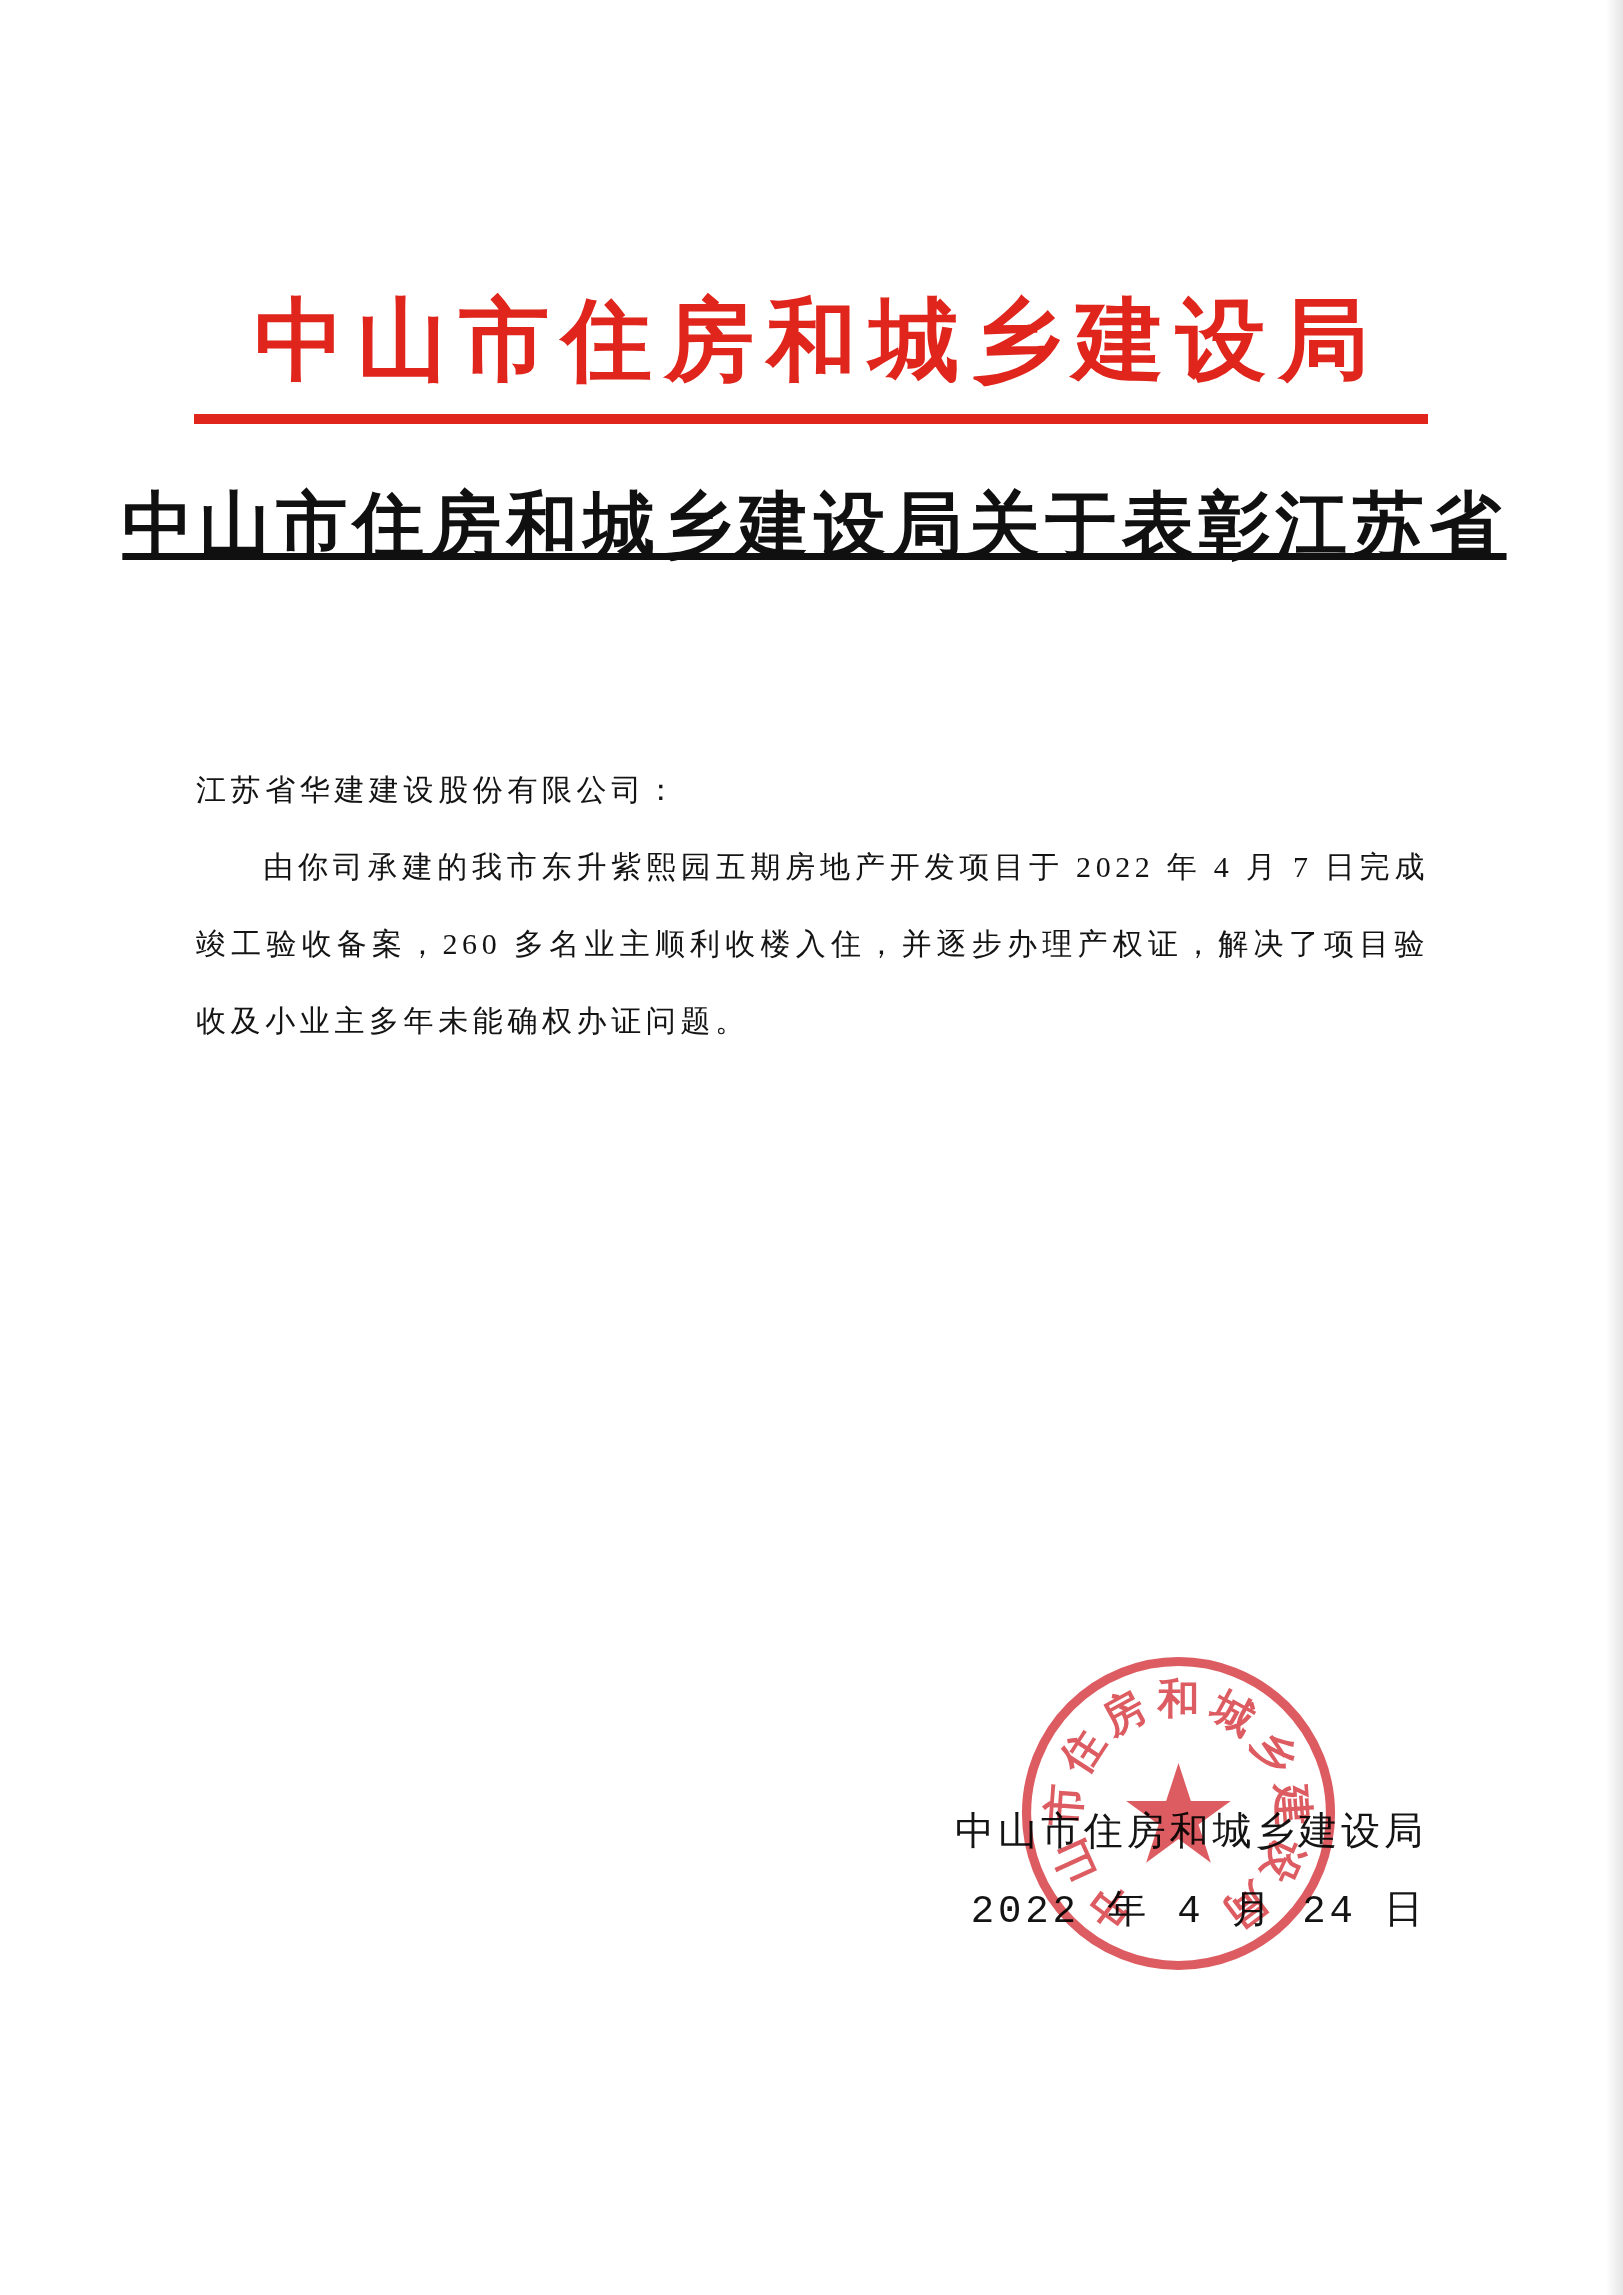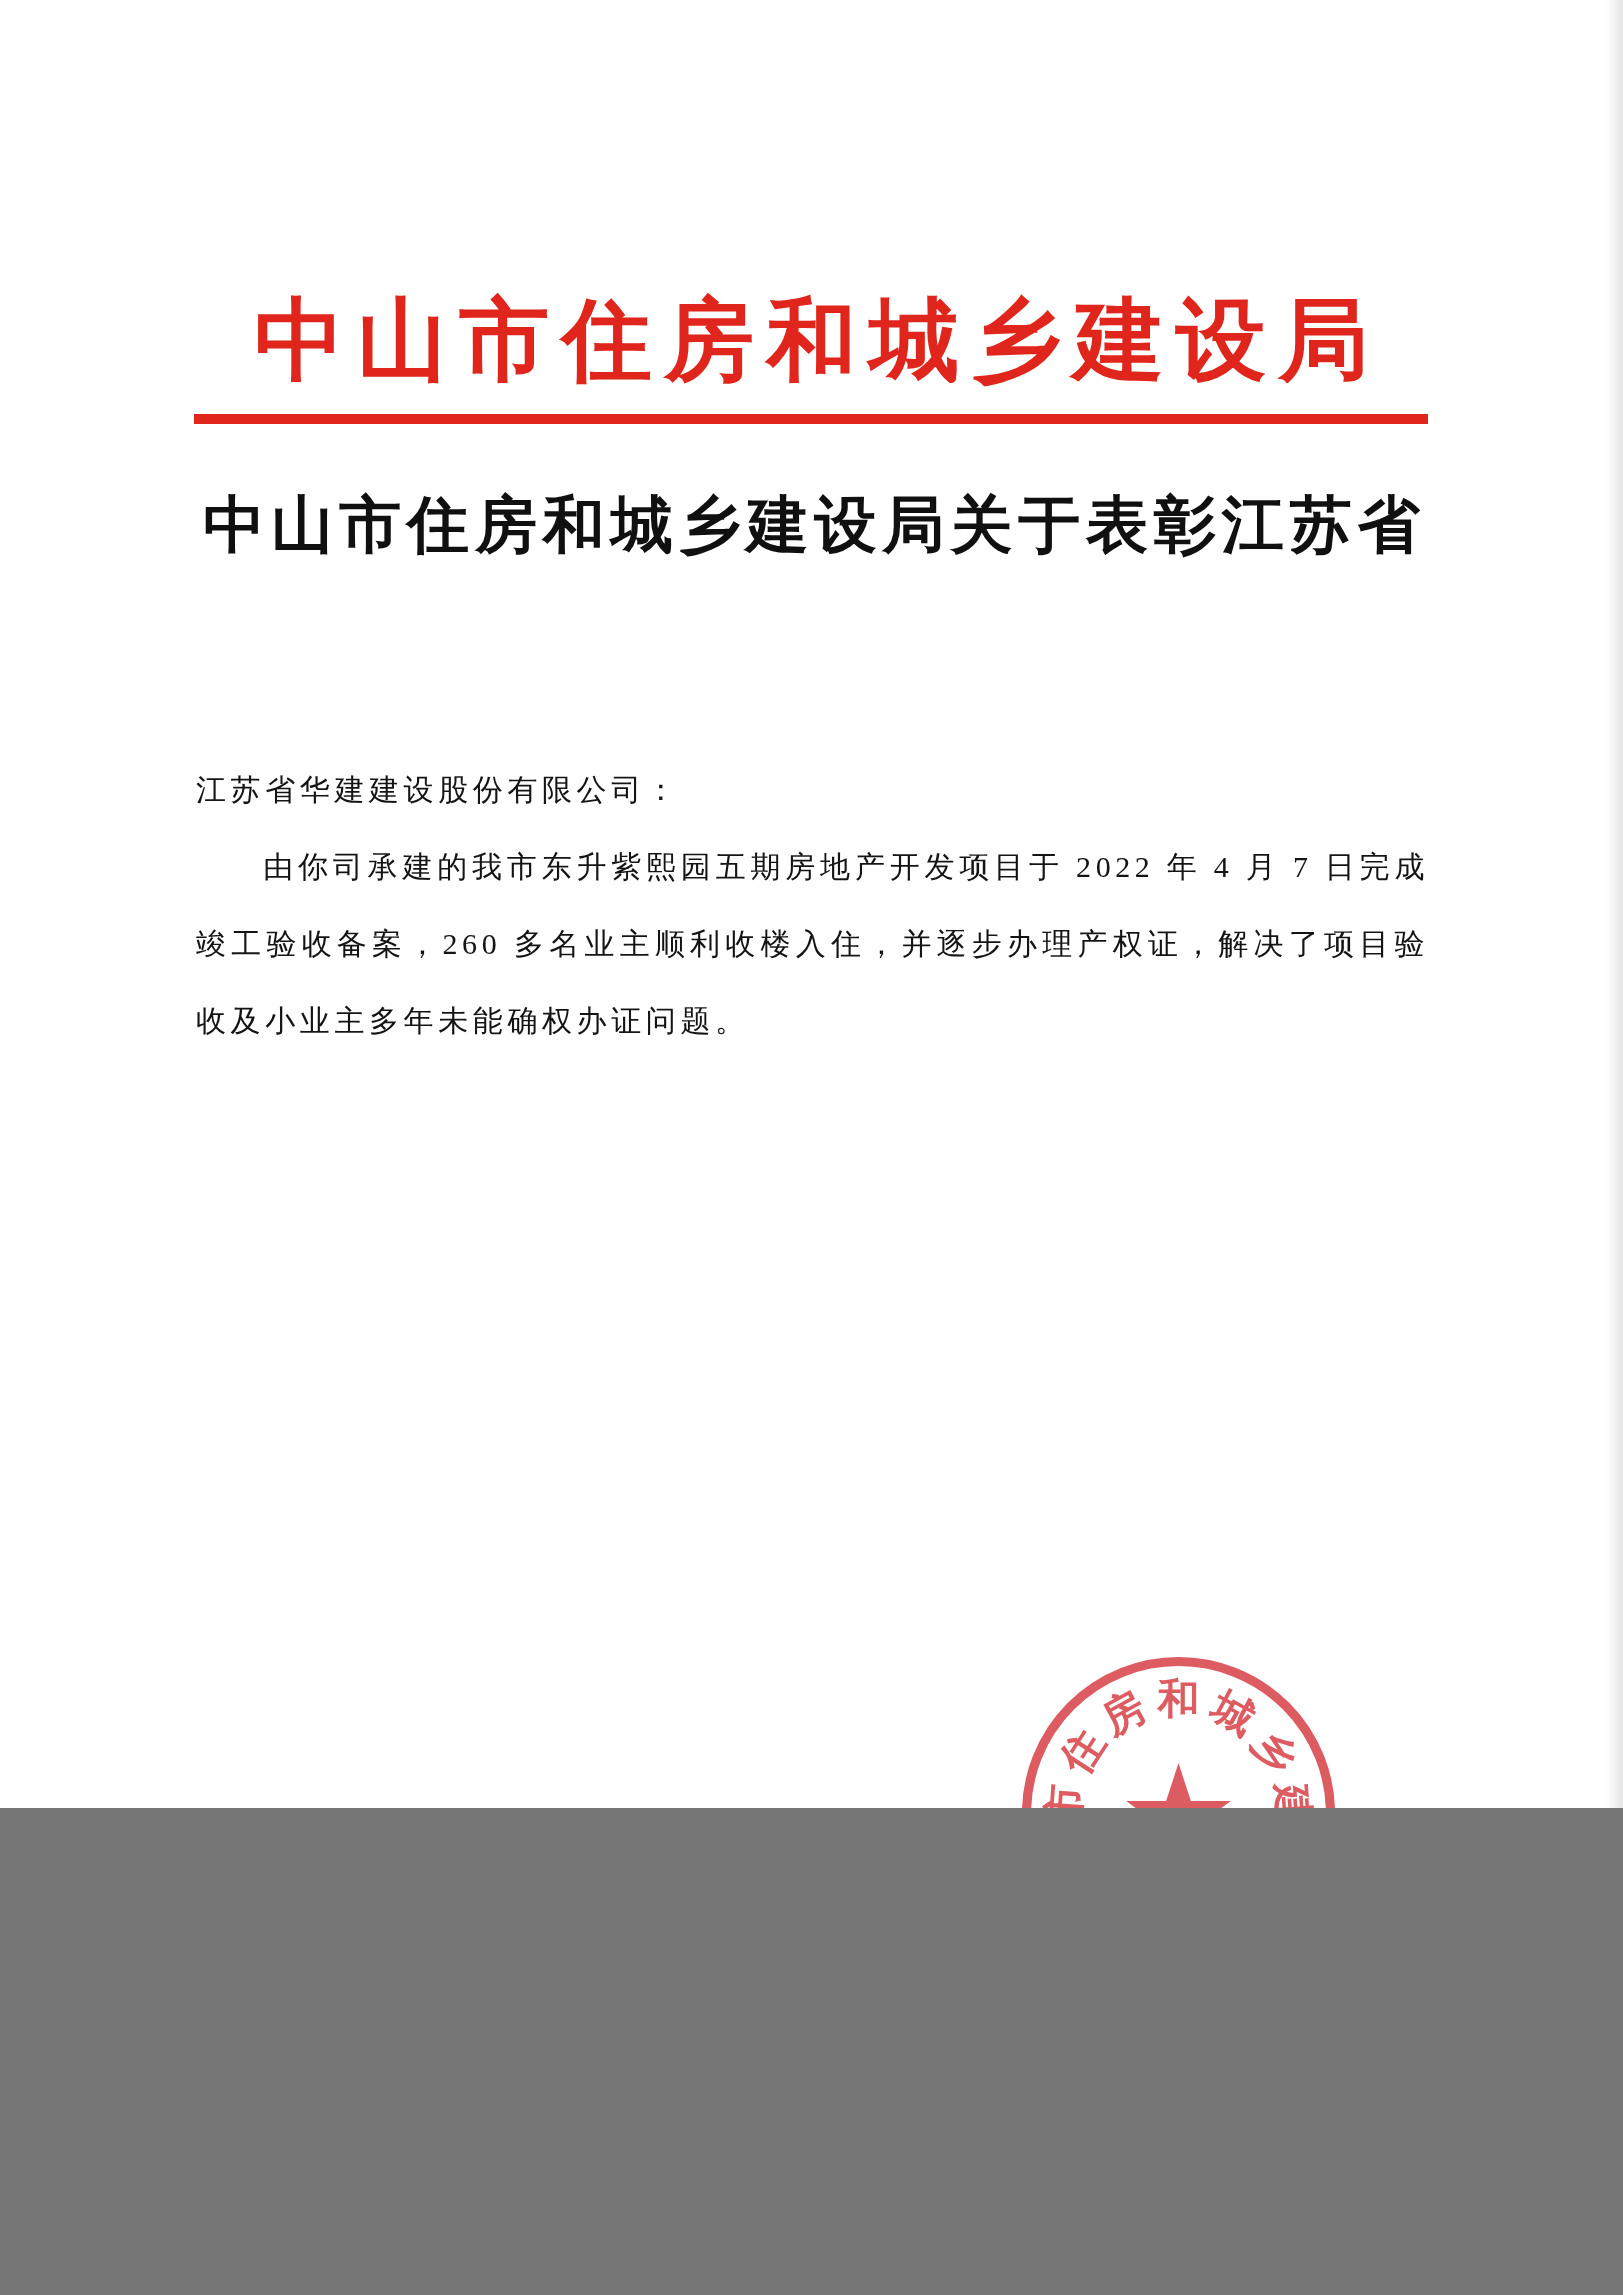--- a/index.html
+++ b/index.html
@@ -1,19 +1,19 @@
 <!DOCTYPE html>
 <html style="font-size:10.5px"><head>
 <meta charset="utf-8">
 <style>
   html, body { margin: 0; padding: 0; background: #777; }
   .page {
     position: relative;
     width: 1623px;
-    height: 1808px;
+    height: 2295px;
     margin: 0 auto;
     background: #ffffff;
     overflow: hidden;
     font-family: "Liberation Serif", "DejaVu Serif", serif;
     color: #161616;
   }
   
   .scan-edge {
     position: absolute; top: 0; right: 0; width: 17px; height: 100%;
     background: linear-gradient(to right, rgba(0,0,0,0), rgba(0,0,0,0.10));
@@ -27,24 +27,25 @@
     white-space: nowrap;
   }
   .red-rule {
     position: absolute; top: 414px; left: 194px;
     width: 1234px; height: 9.8px;
     background: #e0251c;
   }
   .doc-title {
     position: absolute; top: 486px; left: 0; width: 100%;
     text-align: center;
-    font-size: 62px; font-weight: 700;
+    font-size: 71px; font-weight: 700;
     letter-spacing: 5.9px; padding-left: 5.9px; box-sizing: border-box;
     line-height: 79px;
     color: #101010;
+    text-decoration: underline;
   }
   .body-text {
     position: absolute; top: 751px; left: 196px; width: 1233px;
     font-size: 30px; line-height: 77px; letter-spacing: 4.6px;
     text-align: justify; text-justify: inter-ideograph;
     color: #141414;
   }
   .body-text p { margin: 0; text-indent: 2.24em; }
   .body-text .salutation { text-indent: 0; }
   .sig-line {

